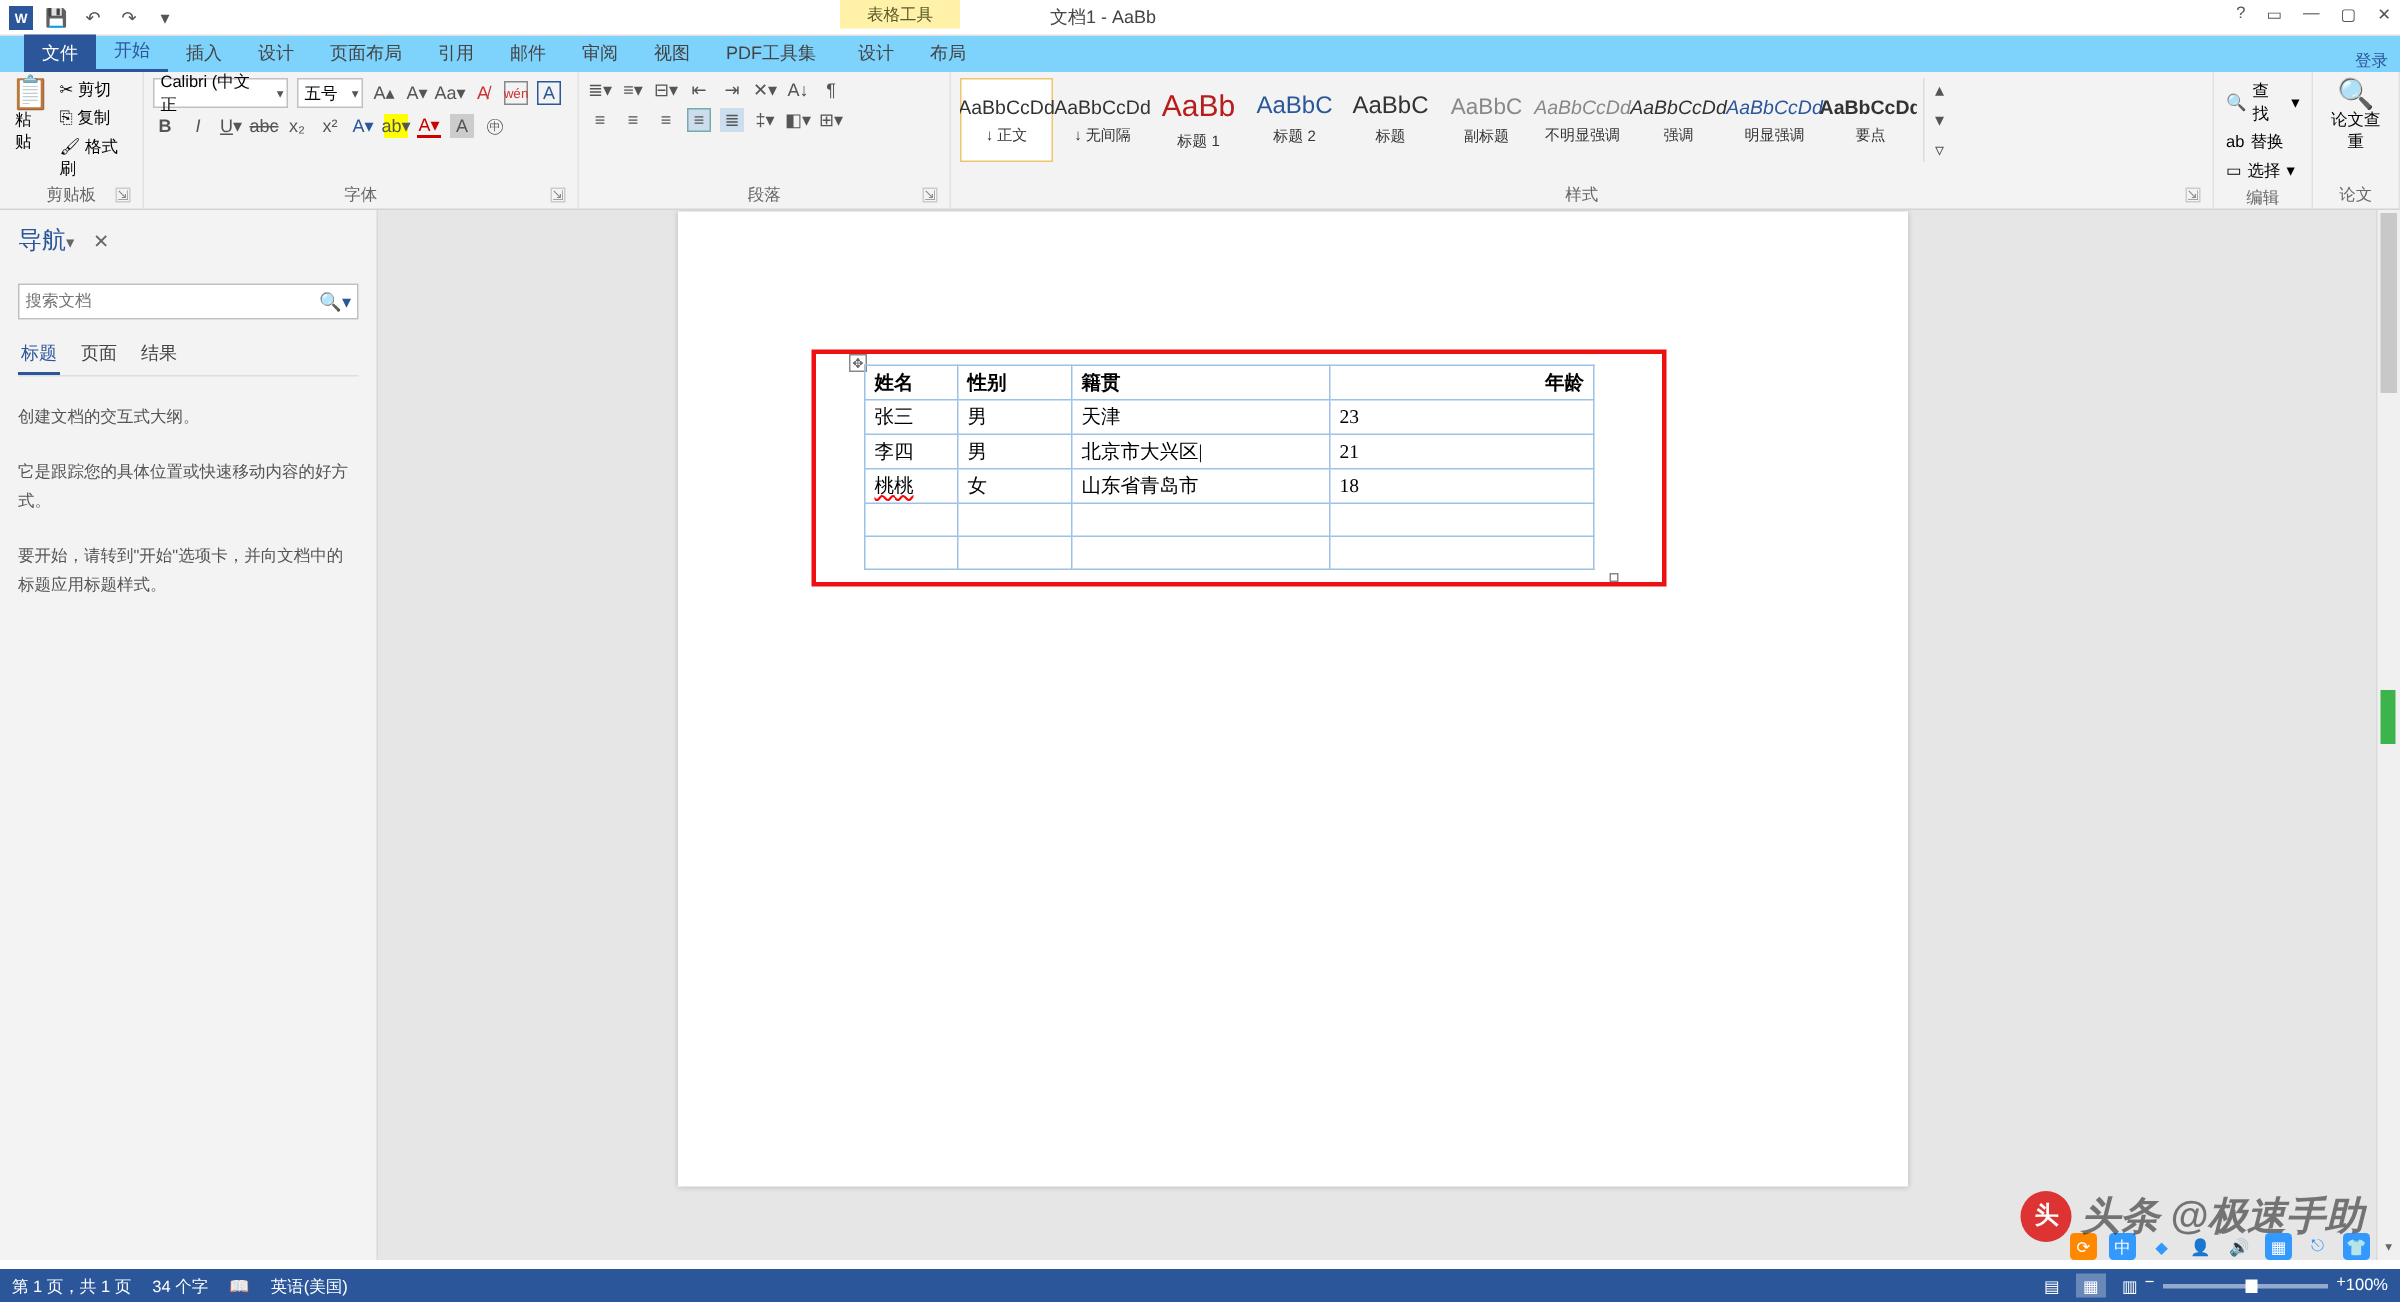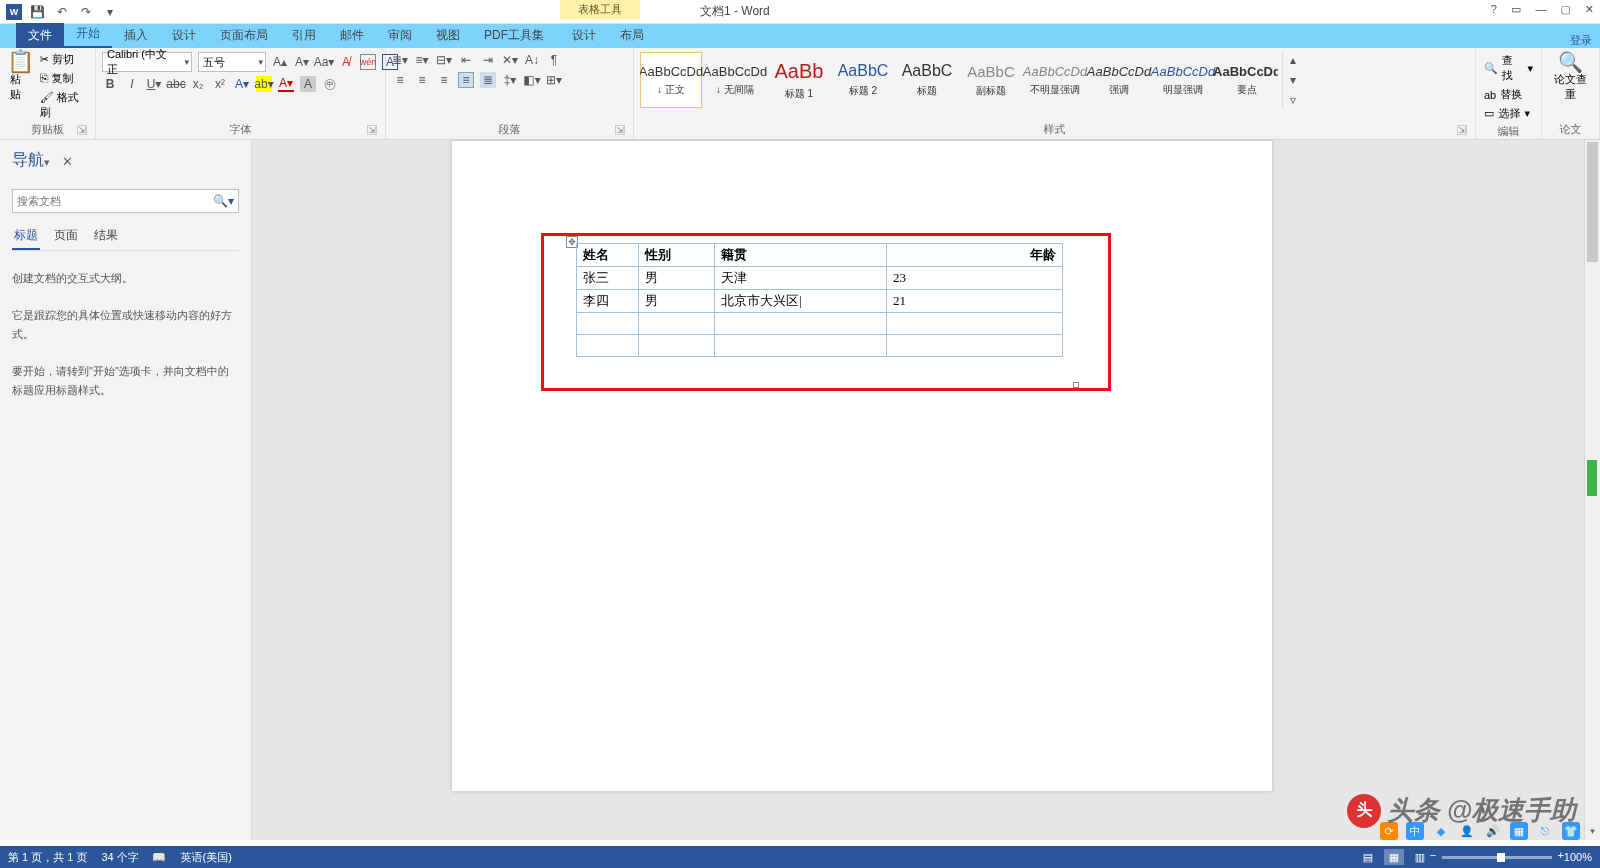--- a/index.html
+++ b/index.html
@@ -98,21 +98,21 @@
 
 <div class="titlebar">
   <div class="qat">
     <span class="wicon">W</span>
     <span class="ico">💾</span>
     <span class="ico">↶</span>
     <span class="ico">↷</span>
     <span class="ico">▾</span>
   </div>
   <div class="ctx">表格工具</div>
-  <div class="doctitle">文档1 - Word</div>
+  <div class="doctitle">文档1 - AaBb</div>
   <div class="winctrl">
     <span>?</span>
     <span>▭</span>
     <span>—</span>
     <span>▢</span>
     <span>✕</span>
   </div>
 </div>
 
 <div class="tabs">
@@ -147,21 +147,21 @@
         <div>🖌 <span>格式刷</span></div>
       </div>
     </div>
     <div class="glabel"><span>剪贴板</span><span class="dlaunch">⇲</span></div>
   </div>
 
   <div class="group" style="width:290px">
     <div class="gbody rowset">
       <div class="row">
         <span class="sel" style="width:90px">Calibri (中文正</span>
-        <span class="sel" style="width:68px">五号</span>
+        <span class="sel" style="width:44px">五号</span>
         <span class="ico">A▴</span>
         <span class="ico">A▾</span>
         <span class="ico">Aa▾</span>
         <span class="ico" style="color:#c33">A̸</span>
         <span class="ico" style="border:1px solid #888;font-size:9px;color:#c33">wén</span>
         <span class="ico" style="border:1px solid #2b579a;color:#2b579a">A</span>
       </div>
       <div class="row">
         <span class="ico fontbtn">
             <b>B</b>
@@ -330,20 +330,26 @@
               <td>天津</td>
               <td>23</td>
             </tr>
           <tr>
               <td>李四</td>
               <td>男</td>
               <td class="cursor">北京市大兴区</td>
               <td>21</td>
             </tr>
           <tr>
+              <td style="text-decoration:underline wavy red">桃桃</td>
+              <td>女</td>
+              <td>山东省青岛市</td>
+              <td>18</td>
+            </tr>
+          <tr>
               <td></td>
               <td></td>
               <td></td>
               <td></td>
             </tr>
           <tr>
               <td></td>
               <td></td>
               <td></td>
               <td></td>

